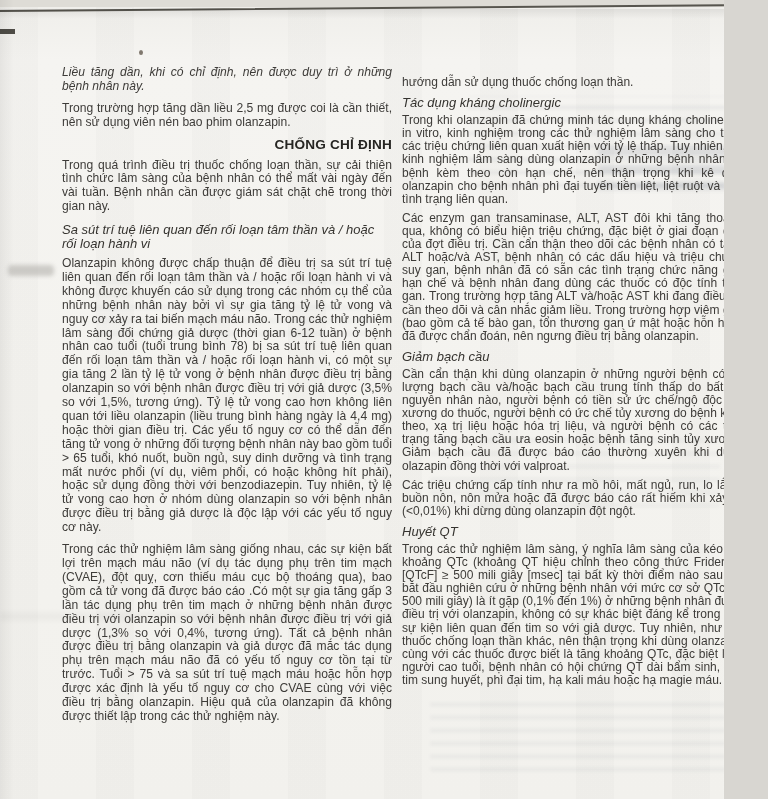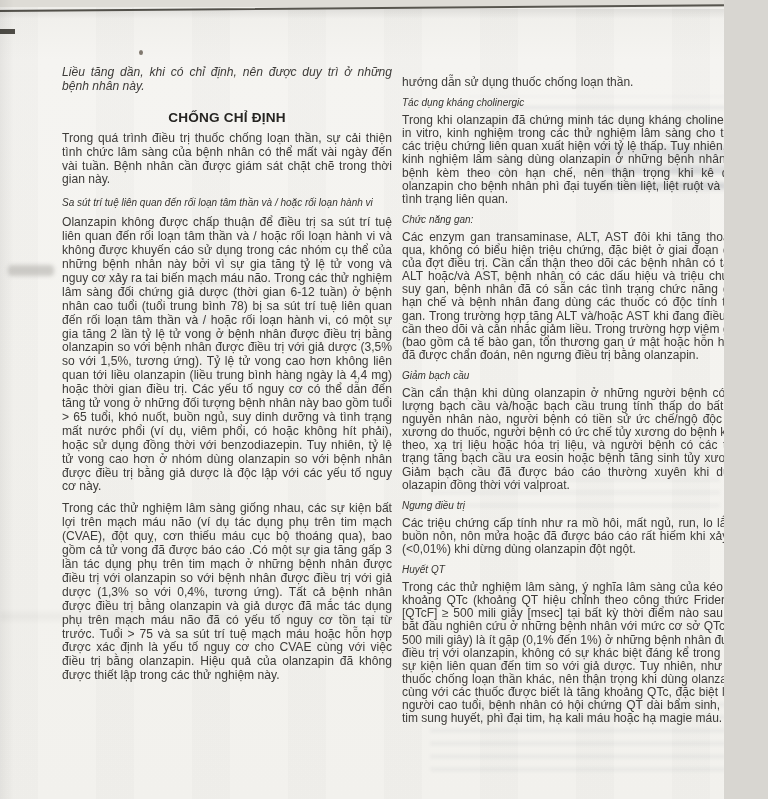--- a/index.html
+++ b/index.html
@@ -15,24 +15,24 @@
   }
   
   .col{position:absolute;text-align:justify;}
   .col-left{left:62px;top:66px;width:330px;font-size:12.1px;line-height:13.9px;}
   .col-right{left:402px;top:76px;width:341px;font-size:12.0px;line-height:13.1px;}
   .col p{margin:0 0 8px 0;}
   .col-right p{margin-bottom:6px;}
   .col .lead-italic{font-style:italic;}
   .col .heading{
     font-weight:bold;font-size:13.6px;letter-spacing:.2px;color:#262522;
-    margin:17px 0 7px 0;text-align:center;
+    margin:8px 0 7px 0;text-align:right;
   }
   .col .sub{
-    font-style:italic;font-size:10px;color:#35332f;
+    font-style:italic;font-size:13px;color:#35332f;
     margin:9px 0 6px 0;text-align:left;
   }
   .col-right .sub{margin:7px 0 5px 0;}
   
   .artifact{position:absolute;pointer-events:none;}
   .top-strip{left:0;top:0;width:768px;height:7px;background:#dedcd6;}
   .top-edge-line{left:-4px;top:7px;width:778px;height:2.4px;background:#57554e;transform:rotate(-0.45deg);border-radius:2px;}
   .top-edge-shadow{left:0;top:9px;width:768px;height:10px;background:linear-gradient(180deg,rgba(0,0,0,0.07),rgba(0,0,0,0));}
   .top-left-dash{left:0;top:29px;width:15px;height:5px;background:#4e4c46;filter:blur(.6px);}
   .top-right-edge{left:726px;top:1px;width:46px;height:2.5px;background:#514f49;transform:rotate(6deg);}
@@ -70,37 +70,36 @@
   <div class="artifact left-edge-tone"></div>
   <div class="artifact h-crease"></div>
   <div class="artifact bleed bleed-r-top"></div>
   <div class="artifact bleed-r-mark"></div>
   <div class="artifact bleed bleed-l-mid"></div>
   <div class="artifact bleed bleed-r-mid"></div>
   <div class="artifact bleed bleed-r-bot"></div>
 
   <div class="col col-left">
     <p class="lead-italic">Liều tăng dần, khi có chỉ định, nên được duy trì ở những bệnh nhân này.</p>
+    <p>Trong trường hợp tăng dần liều 2,5 mg được coi là cần thiết, nên sử dụng viên nén bao phim olanzapin.</p>
     <div class="heading">CHỐNG CHỈ ĐỊNH</div>
     <p>Trong quá trình điều trị thuốc chống loạn thần, sự cải thiện tình chức lâm sàng của bệnh nhân có thể mất vài ngày đến vài tuần. Bệnh nhân cần được giám sát chặt chẽ trong thời gian này.</p>
     <div class="sub">Sa sút trí tuệ liên quan đến rối loạn tâm thần và / hoặc rối loạn hành vi</div>
     <p>Olanzapin không được chấp thuận để điều trị sa sút trí tuệ liên quan đến rối loạn tâm thần và / hoặc rối loạn hành vi và không được khuyến cáo sử dụng trong các nhóm cụ thể của những bệnh nhân này bởi vì sự gia tăng tỷ lệ tử vong và nguy cơ xảy ra tai biến mạch máu não. Trong các thử nghiệm lâm sàng đối chứng giả dược (thời gian 6-12 tuần) ở bệnh nhân cao tuổi (tuổi trung bình 78) bị sa sút trí tuệ liên quan đến rối loạn tâm thần và / hoặc rối loạn hành vi, có một sự gia tăng 2 lần tỷ lệ tử vong ở bệnh nhân được điều trị bằng olanzapin so với bệnh nhân được điều trị với giả dược (3,5% so với 1,5%, tương ứng). Tỷ lệ tử vong cao hơn không liên quan tới liều olanzapin (liều trung bình hàng ngày là 4,4 mg) hoặc thời gian điều trị. Các yếu tố nguy cơ có thể dẫn đến tăng tử vong ở những đối tượng bệnh nhân này bao gồm tuổi &gt; 65 tuổi, khó nuốt, buồn ngủ, suy dinh dưỡng và tình trạng mất nước phổi (ví dụ, viêm phổi, có hoặc không hít phải), hoặc sử dụng đồng thời với benzodiazepin. Tuy nhiên, tỷ lệ tử vong cao hơn ở nhóm dùng olanzapin so với bệnh nhân được điều trị bằng giả dược là độc lập với các yếu tố nguy cơ này.</p>
     <p>Trong các thử nghiệm lâm sàng giống nhau, các sự kiện bất lợi trên mạch máu não (ví dụ tác dụng phụ trên tim mạch (CVAE), đột quỵ, cơn thiếu máu cục bộ thoáng qua), bao gồm cả tử vong đã được báo cáo .Có một sự gia tăng gấp 3 lần tác dụng phụ trên tim mạch ở những bệnh nhân được điều trị với olanzapin so với bệnh nhân được điều trị với giả dược (1,3% so với 0,4%, tương ứng). Tất cả bệnh nhân được điều trị bằng olanzapin và giả dược đã mắc tác dụng phụ trên mạch máu não đã có yếu tố nguy cơ tồn tại từ trước. Tuổi &gt; 75 và sa sút trí tuệ mạch máu hoặc hỗn hợp được xác định là yếu tố nguy cơ cho CVAE cùng với việc điều trị bằng olanzapin. Hiệu quả của olanzapin đã không được thiết lập trong các thử nghiệm này.</p>
 
   </div>
 
   <div class="col col-right">
     <p>hướng dẫn sử dụng thuốc chống loạn thần.</p>
     <div class="sub">Tác dụng kháng cholinergic</div>
     <p>Trong khi olanzapin đã chứng minh tác dụng kháng cholinergic in vitro, kinh nghiệm trong các thử nghiệm lâm sàng cho thấy các triệu chứng liên quan xuất hiện với tỷ lệ thấp. Tuy nhiên, do kinh nghiệm lâm sàng dùng olanzapin ở những bệnh nhân có bệnh kèm theo còn hạn chế, nên thận trọng khi kê đơn olanzapin cho bệnh nhân phì đại tuyến tiền liệt, liệt ruột và các tình trạng liên quan.</p>
-    <div class="sub">Chức năng gan:</div>
     <p>Các enzym gan transaminase, ALT, AST đôi khi tăng thoáng qua, không có biểu hiện triệu chứng, đặc biệt ở giai đoạn đầu của đợt điều trị. Cần cẩn thận theo dõi các bệnh nhân có tăng ALT hoặc/và AST, bệnh nhân có các dấu hiệu và triệu chứng suy gan, bệnh nhân đã có sẵn các tình trạng chức năng gan hạn chế và bệnh nhân đang dùng các thuốc có độc tính trên gan. Trong trường hợp tăng ALT và/hoặc AST khi đang điều trị, cần theo dõi và cân nhắc giảm liều. Trong trường hợp viêm gan (bao gồm cả tế bào gan, tổn thương gan ứ mật hoặc hỗn hợp) đã được chẩn đoán, nên ngưng điều trị bằng olanzapin.</p>
     <div class="sub">Giảm bạch cầu</div>
     <p>Cần cẩn thận khi dùng olanzapin ở những người bệnh có số lượng bạch cầu và/hoặc bạch cầu trung tính thấp do bất cứ nguyên nhân nào, người bệnh có tiền sử ức chế/ngộ độc tủy xương do thuốc, người bệnh có ức chế tủy xương do bệnh kèm theo, xạ trị liệu hoặc hóa trị liệu, và người bệnh có các tình trạng tăng bạch cầu ưa eosin hoặc bệnh tăng sinh tủy xương. Giảm bạch cầu đã được báo cáo thường xuyên khi dùng olazapin đồng thời với valproat.</p>
-    <div class="sub">Ngưng điều trị</div>
     <p>Các triệu chứng cấp tính như ra mồ hôi, mất ngủ, run, lo lắng, buồn nôn, nôn mửa hoặc đã được báo cáo rất hiếm khi xảy ra (&lt;0,01%) khi dừng dùng olanzapin đột ngột.</p>
     <div class="sub">Huyết QT</div>
     <p>Trong các thử nghiệm lâm sàng, ý nghĩa lâm sàng của kéo dài khoảng QTc (khoảng QT hiệu chỉnh theo công thức Fridericia [QTcF] ≥ 500 mili giây [msec] tại bất kỳ thời điểm nào sau khi bắt đầu nghiên cứu ở những bệnh nhân với mức cơ sở QTcF &lt; 500 mili giây) là ít gặp (0,1% đến 1%) ở những bệnh nhân được điều trị với olanzapin, không có sự khác biệt đáng kể trong các sự kiện liên quan đến tim so với giả dược. Tuy nhiên, như với thuốc chống loạn thần khác, nên thận trọng khi dùng olanzapin cùng với các thuốc được biết là tăng khoảng QTc, đặc biệt là ở người cao tuổi, bệnh nhân có hội chứng QT dài bẩm sinh, suy tim sung huyết, phì đại tim, hạ kali máu hoặc hạ magie máu.</p>
   </div>
 
   <div class="artifact fold-highlight"></div>
   <div class="artifact fold-line"></div>
   <div class="artifact fold-shade"></div>
   <div class="artifact bottom-right-tick"></div>
 

